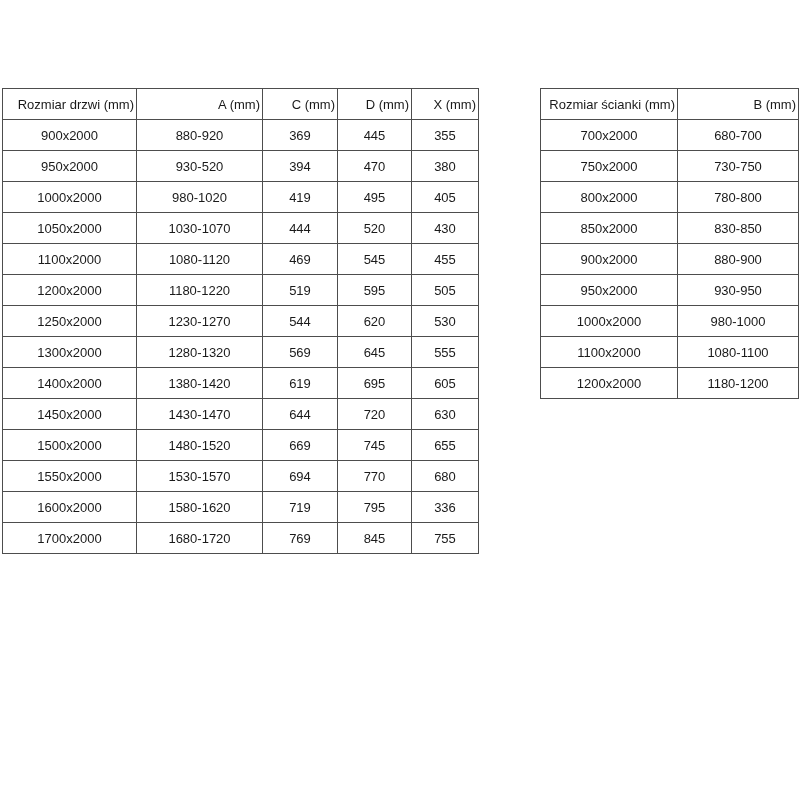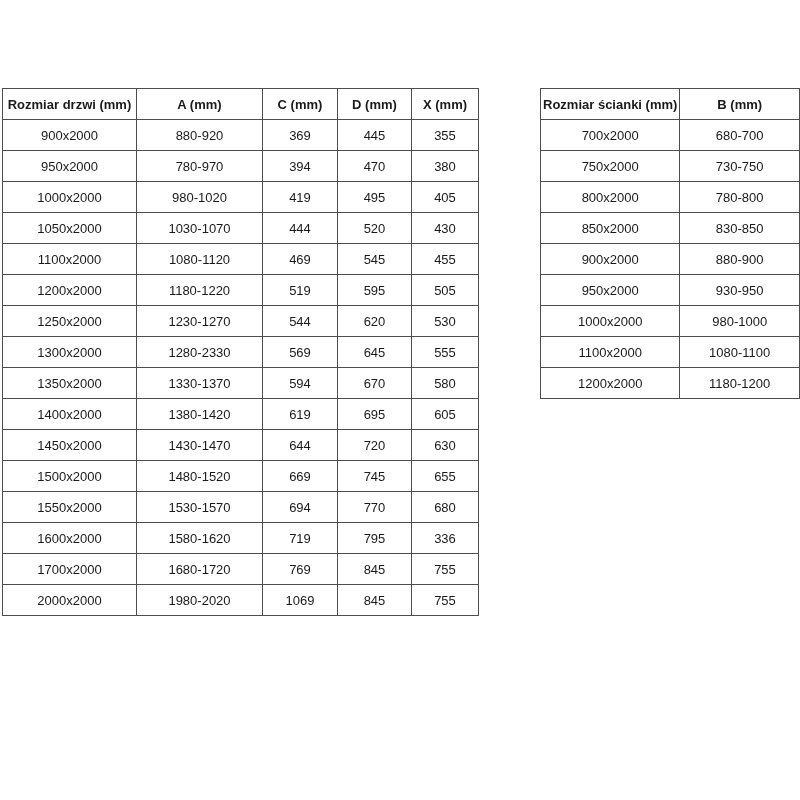--- a/index.html
+++ b/index.html
@@ -34,21 +34,22 @@
     padding: 0 2px;
     text-align: center;
     vertical-align: middle;
     font-size: 13px;
     line-height: 1;
     color: #1a1a1a;
     overflow: hidden;
     white-space: nowrap;
   }
   th {
-    font-weight: bold;
+    font-weight: normal;
+    text-align: right;
   }
   #door-table col.c0 { width: 134px; }
   #door-table col.c1 { width: 126px; }
   #door-table col.c2 { width: 75px;  }
   #door-table col.c3 { width: 74px;  }
   #door-table col.c4 { width: 67px;  }
   #wall-table col.c0 { width: 137px; }
   #wall-table col.c1 { width: 121px; }
 </style>
 </head>
@@ -75,21 +76,21 @@
     <tbody>
         <tr>
           <td>900x2000</td>
           <td>880-920</td>
           <td>369</td>
           <td>445</td>
           <td>355</td>
         </tr>
         <tr>
           <td>950x2000</td>
-          <td>780-970</td>
+          <td>930-520</td>
           <td>394</td>
           <td>470</td>
           <td>380</td>
         </tr>
         <tr>
           <td>1000x2000</td>
           <td>980-1020</td>
           <td>419</td>
           <td>495</td>
           <td>405</td>
@@ -117,31 +118,24 @@
         </tr>
         <tr>
           <td>1250x2000</td>
           <td>1230-1270</td>
           <td>544</td>
           <td>620</td>
           <td>530</td>
         </tr>
         <tr>
           <td>1300x2000</td>
-          <td>1280-2330</td>
+          <td>1280-1320</td>
           <td>569</td>
           <td>645</td>
           <td>555</td>
-        </tr>
-        <tr>
-          <td>1350x2000</td>
-          <td>1330-1370</td>
-          <td>594</td>
-          <td>670</td>
-          <td>580</td>
         </tr>
         <tr>
           <td>1400x2000</td>
           <td>1380-1420</td>
           <td>619</td>
           <td>695</td>
           <td>605</td>
         </tr>
         <tr>
           <td>1450x2000</td>
@@ -168,27 +162,20 @@
           <td>1600x2000</td>
           <td>1580-1620</td>
           <td>719</td>
           <td>795</td>
           <td>336</td>
         </tr>
         <tr>
           <td>1700x2000</td>
           <td>1680-1720</td>
           <td>769</td>
-          <td>845</td>
-          <td>755</td>
-        </tr>
-        <tr>
-          <td>2000x2000</td>
-          <td>1980-2020</td>
-          <td>1069</td>
           <td>845</td>
           <td>755</td>
         </tr>
       </tbody>
   </table>
 </div>
 
 <div class="tbl-wrap" id="wall-table-wrap">
   <table id="wall-table">
     <colgroup>

